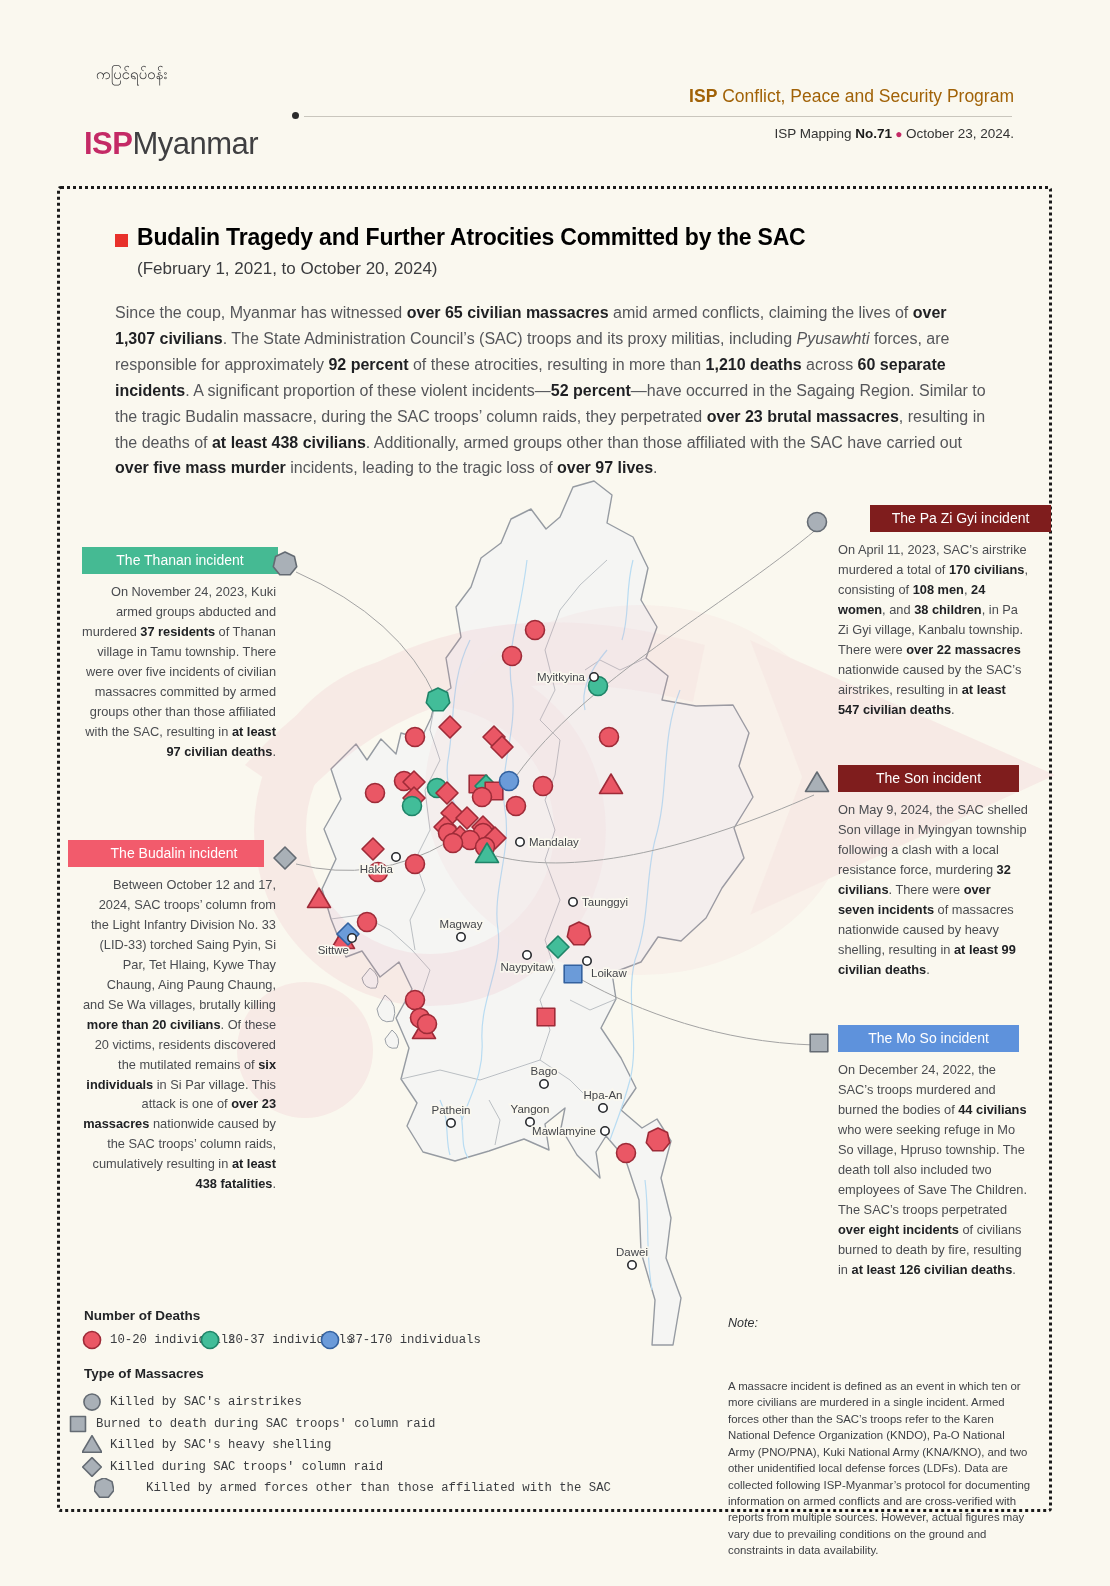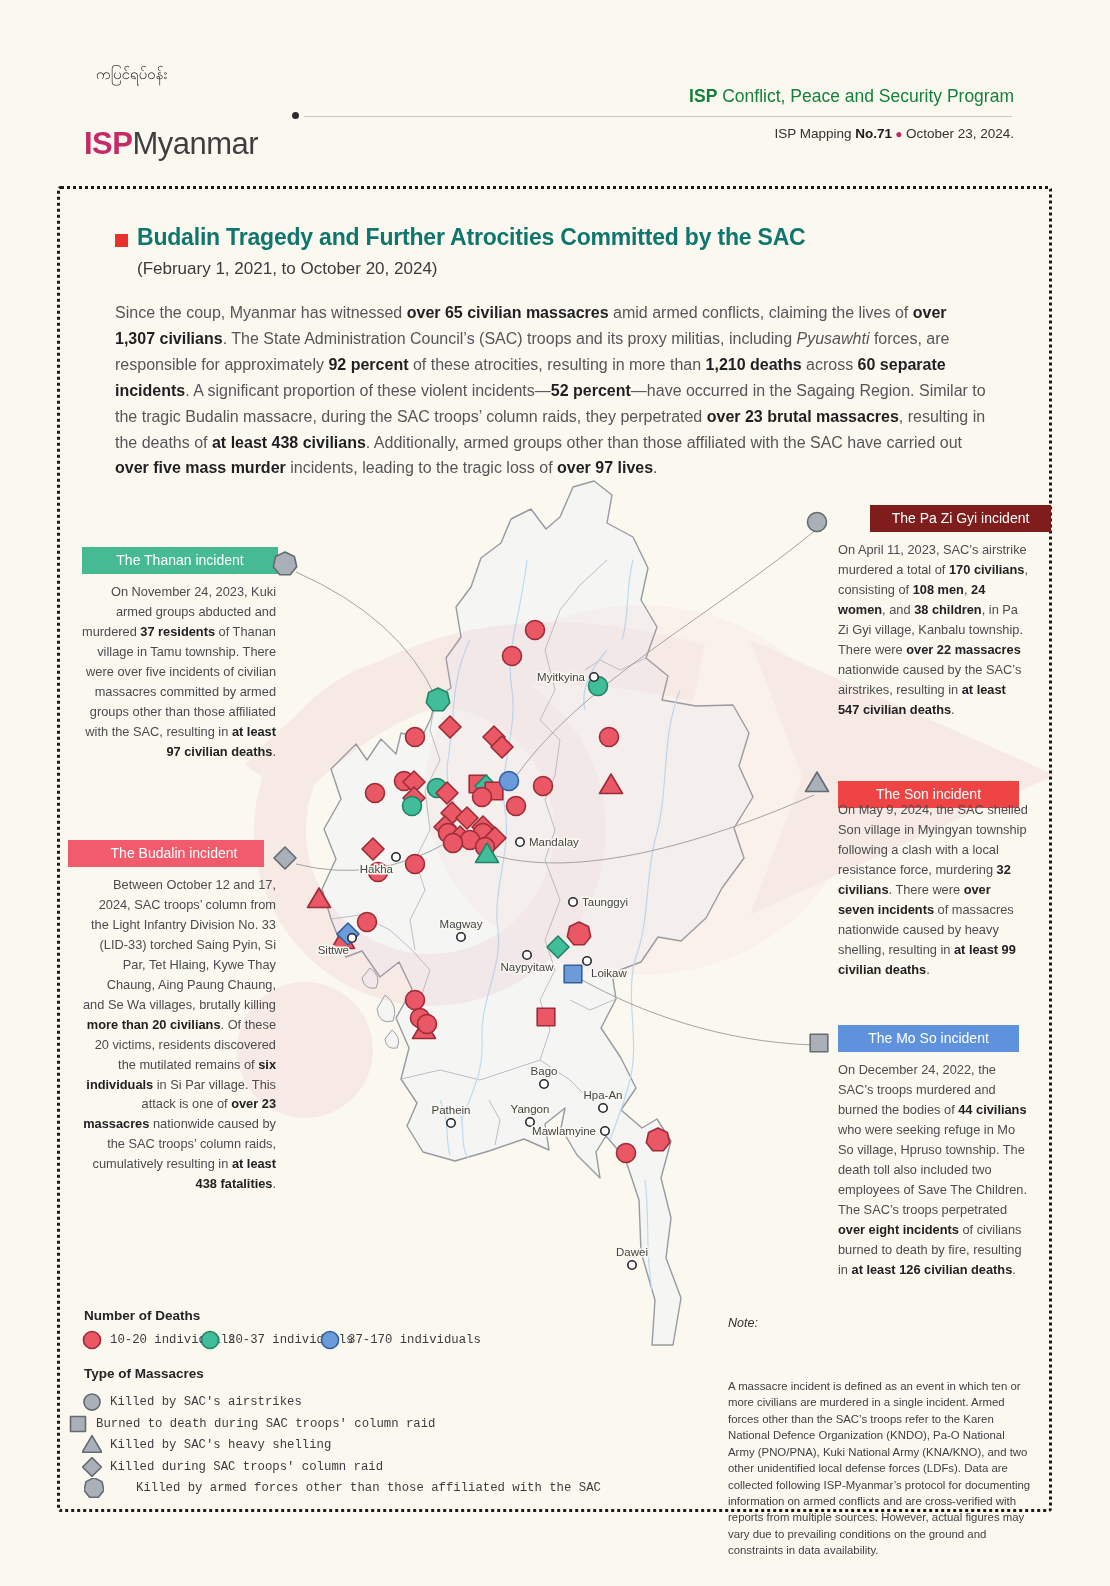--- a/index.html
+++ b/index.html
@@ -6,32 +6,32 @@
   body { background:#e8e6de; font-family:"Liberation Sans", sans-serif; }
   .page { position:relative; width:1110px; height:1586px; background:#FAF8EF; margin:0 auto; overflow:hidden; }
 
   
   .burmese { position:absolute; left:96px; top:64px; font-size:15px; color:#3a3a3c; }
   .logo { position:absolute; left:84px; top:86px; font-size:31px; letter-spacing:-0.5px;margin-top:40px; }
   .logo .isp { color:#C42A66; font-weight:700; }
   .logo .myanmar { color:#3f3f41; font-weight:400; }
   .logo-dot { position:absolute; left:292px; top:112px; width:7px; height:7px; border-radius:50%; background:#2b2b2b; }
   .hr-line { position:absolute; left:304px; top:116px; width:708px; height:0; border-top:1px solid #c9c6bd; }
-  .program { position:absolute; right:96px; top:86px; font-size:17.5px; color:#15803d; font-weight:500; text-align:right;margin-left:44px; }
+  .program { position:absolute; right:96px; top:86px; font-size:17.5px; color:#a16207; font-weight:500; text-align:right;margin-left:44px; }
   .program b { font-weight:700; }
   .mapping { position:absolute; right:96px; top:126px; font-size:13.5px; color:#333; text-align:right; }
   .mapping b { font-weight:700; color:#1c1c1c; }
   .mapping .mdot { color:#C42A66; font-size:12px; }
 
   
   .frame { position:absolute; left:57px; top:186px; width:995px; height:1326px; border:3px dotted #1b1b1b; border-radius:4px; }
 
   
   .title-sq { position:absolute; left:115px; top:234px; width:13px; height:13px; background:#E8312B; }
-  .title { position:absolute; left:137px; top:224px; width:860px; font-size:23px; font-weight:600; color:#0f766e; letter-spacing:-0.2px; }
+  .title { position:absolute; left:137px; top:224px; width:860px; font-size:23px; font-weight:600; color:#000000; letter-spacing:-0.2px; }
   .subtitle { position:absolute; left:137px; top:259px; font-size:17px; color:#3a3b3e; }
 
   
   .intro { position:absolute; left:115px; top:300px; width:876px; font-size:16px; line-height:1.62; color:#55565a; }
   .intro b { color:#1f2023; font-weight:700; }
   .intro i { font-style:italic; }
 
   
   svg.mapsvg { position:absolute; left:0; top:0; z-index:1; }
 
@@ -225,21 +225,21 @@
         <path d="M 13,2 L 24,13 L 13,24 L 2,13 Z" fill="#A9B0B7" stroke="#646B73" stroke-width="1.6" stroke-linejoin="round"></path>
       </svg></span>
   <div class="co-text ralign" style="left:82px; top:875px; width:194px;">Between October 12 and 17, 2024, SAC troops’ column from the Light Infantry Division No. 33 (LID-33) torched  Saing Pyin, Si Par, Tet Hlaing, Kywe Thay Chaung, Aing Paung Chaung, and Se Wa villages, brutally killing <b>more than 20 civilians</b>. Of these 20 victims, residents discovered the mutilated remains of <b>six individuals</b> in Si Par village. This attack is one of <b>over 23 massacres</b> nationwide caused by the SAC troops’ column raids, cumulatively resulting in <b>at least 438 fatalities</b>.</div>
 
   <div class="co-head" style="left: 870px; top: 505px; width: 181px; background: #7f1d1d;">The Pa Zi Gyi incident</div>
   <span class="co-icon" style="left:804px; top:509px;"><svg width="26" height="26">
         <circle cx="13" cy="13" r="9.5" fill="#A9B0B7" stroke="#646B73" stroke-width="1.6" stroke-linejoin="round"></circle>
       </svg></span>
   <div class="co-text" style="left:838px; top:540px; width:192px;">On April 11, 2023, SAC’s airstrike murdered a total of <b>170 civilians</b>, consisting of <b>108 men</b>, <b>24 women</b>, and <b>38 children</b>, in Pa Zi Gyi village, Kanbalu township. There were <b>over 22 massacres</b> nationwide caused by the SAC’s airstrikes, resulting in <b>at least 547 civilian deaths</b>.</div>
 
-  <div class="co-head" style="left: 838px; top: 765px; width: 181px; background: #ef4444; margin-top: 16px;">The Son incident</div>
+  <div class="co-head" style="left: 838px; top: 765px; width: 181px; background: #7f1d1d;">The Son incident</div>
   <span class="co-icon" style="left:804px; top:770px;"><svg width="26" height="26">
         <path d="M 13,2 L 24.5,21.5 L 1.5,21.5 Z" fill="#A9B0B7" stroke="#646B73" stroke-width="1.6" stroke-linejoin="round"></path>
       </svg></span>
   <div class="co-text" style="left:838px; top:800px; width:192px;">On May 9, 2024, the SAC shelled Son village in Myingyan township following a clash with a local resistance force, murdering <b>32 civilians</b>. There were <b>over seven incidents</b> of massacres nationwide caused by heavy shelling, resulting in <b>at least 99 civilian deaths</b>.</div>
 
   <div class="co-head" style="left: 838px; top: 1025px; width: 181px; background: rgb(94, 146, 220);">The Mo So incident</div>
   <span class="co-icon" style="left:806px; top:1030px;"><svg width="26" height="26">
         <rect x="4.199999999999999" y="4.199999999999999" width="17.6" height="17.6" fill="#A9B0B7" stroke="#646B73" stroke-width="1.6" stroke-linejoin="round"></rect>
       </svg></span>
   <div class="co-text" style="left:838px; top:1060px; width:192px;">On December 24, 2022, the SAC’s troops murdered and burned the bodies of <b>44 civilians</b> who were seeking refuge in Mo So village, Hpruso township. The death toll also included two employees of Save The Children. The SAC’s troops perpetrated <b>over eight incidents</b> of civilians burned to death by fire, resulting in <b>at least 126 civilian deaths</b>.</div>
@@ -284,21 +284,21 @@
           <path d="M 10,0.6499999999999986 L 19.775,17.225 L 0.22500000000000142,17.225 Z" fill="#A9B0B7" stroke="#646B73" stroke-width="1.6" stroke-linejoin="round"></path>
         </svg>
         <span class="lbl">Killed by SAC's heavy shelling</span>
       </div>
       <div class="lg-row" style="left: 82px; top: 1456.5px;">
         <svg width="20" height="20">
           <path d="M 10,0.6499999999999986 L 19.35,10 L 10,19.35 L 0.6499999999999986,10 Z" fill="#A9B0B7" stroke="#646B73" stroke-width="1.6" stroke-linejoin="round"></path>
         </svg>
         <span class="lbl">Killed during SAC troops' column raid</span>
       </div>
-      <div class="lg-row" style="left: 84px; top: 1478px; gap: 32px;">
+      <div class="lg-row" style="left: 94px; top: 1478px; gap: 32px;">
         <svg width="20" height="20">
           <path d="M 10.0,-0.2 L 18.0,3.6 L 19.9,12.3 L 14.4,19.2 L 5.6,19.2 L 0.1,12.3 L 2.0,3.6 Z" fill="#A9B0B7" stroke="#646B73" stroke-width="1.6" stroke-linejoin="round"></path>
         </svg>
         <span class="lbl">Killed by armed forces other than those affiliated with the SAC</span>
       </div>
     </div>
 
   <div class="note">
     <div class="nt">Note:</div>
     <div class="nb">A massacre incident is defined as an event in which ten or more civilians are murdered in a single incident. Armed forces other than the SAC’s troops refer to the Karen National Defence Organization (KNDO), Pa-O National Army (PNO/PNA), Kuki National Army (KNA/KNO), and two other unidentified local defense forces (LDFs). Data are collected following ISP-Myanmar’s protocol for documenting information on armed conflicts and are cross-verified with reports from multiple sources. However, actual figures may vary due to prevailing conditions on the ground and constraints in data availability.</div>

